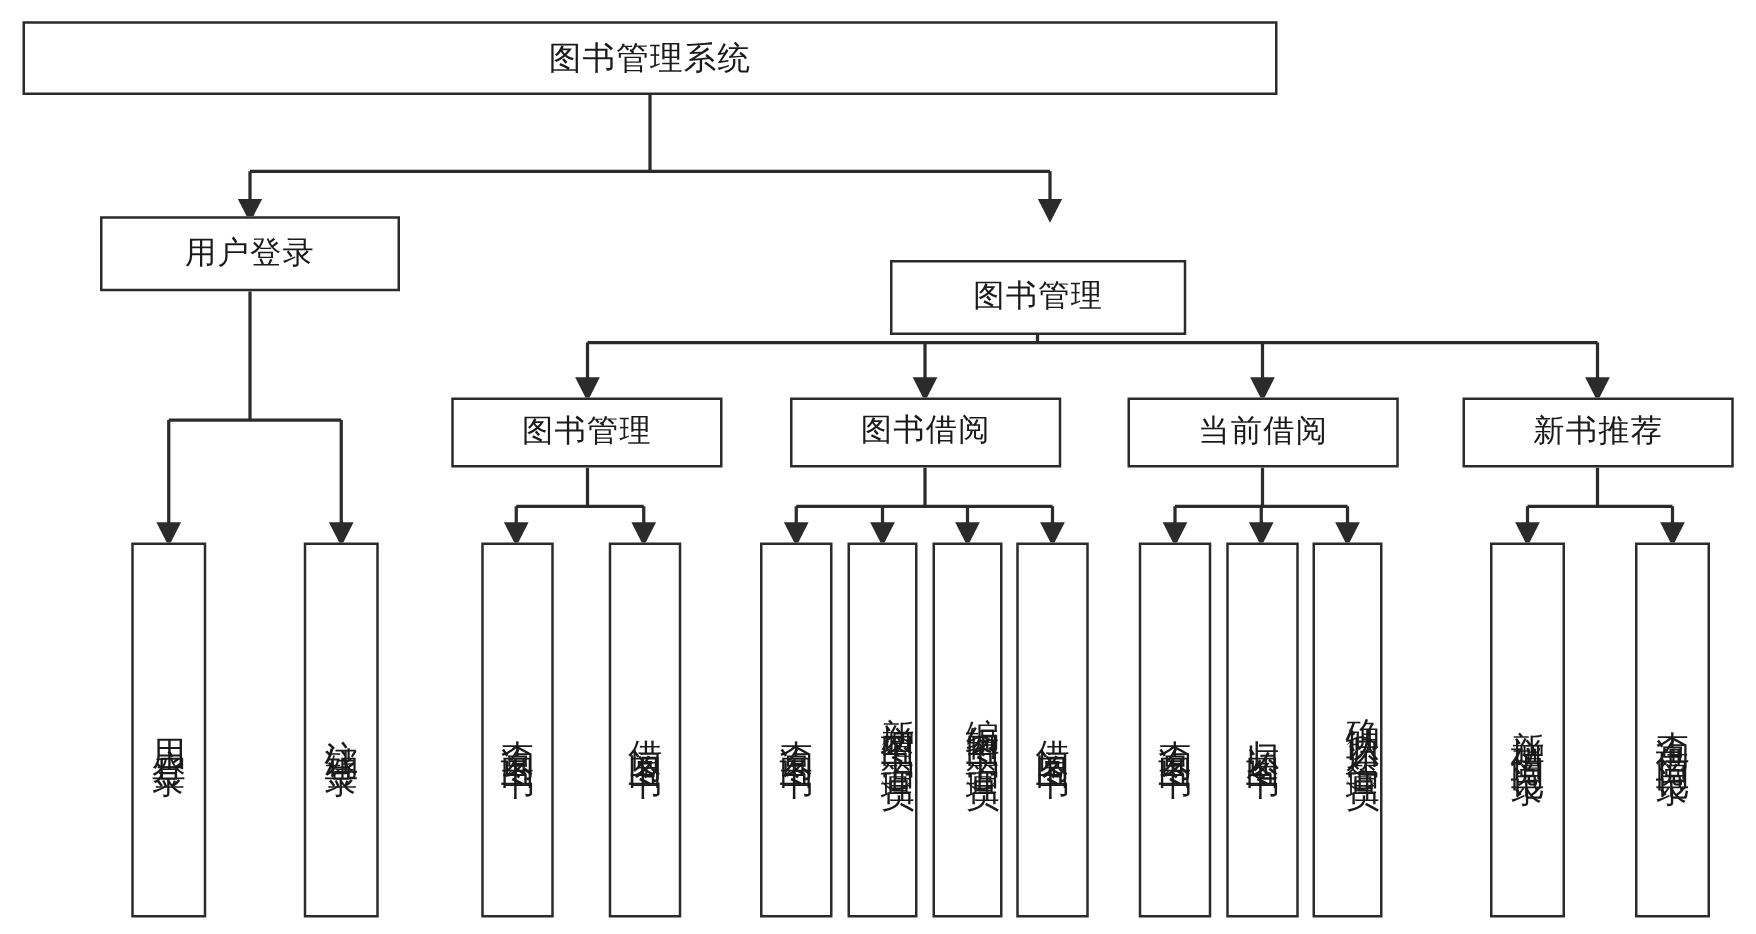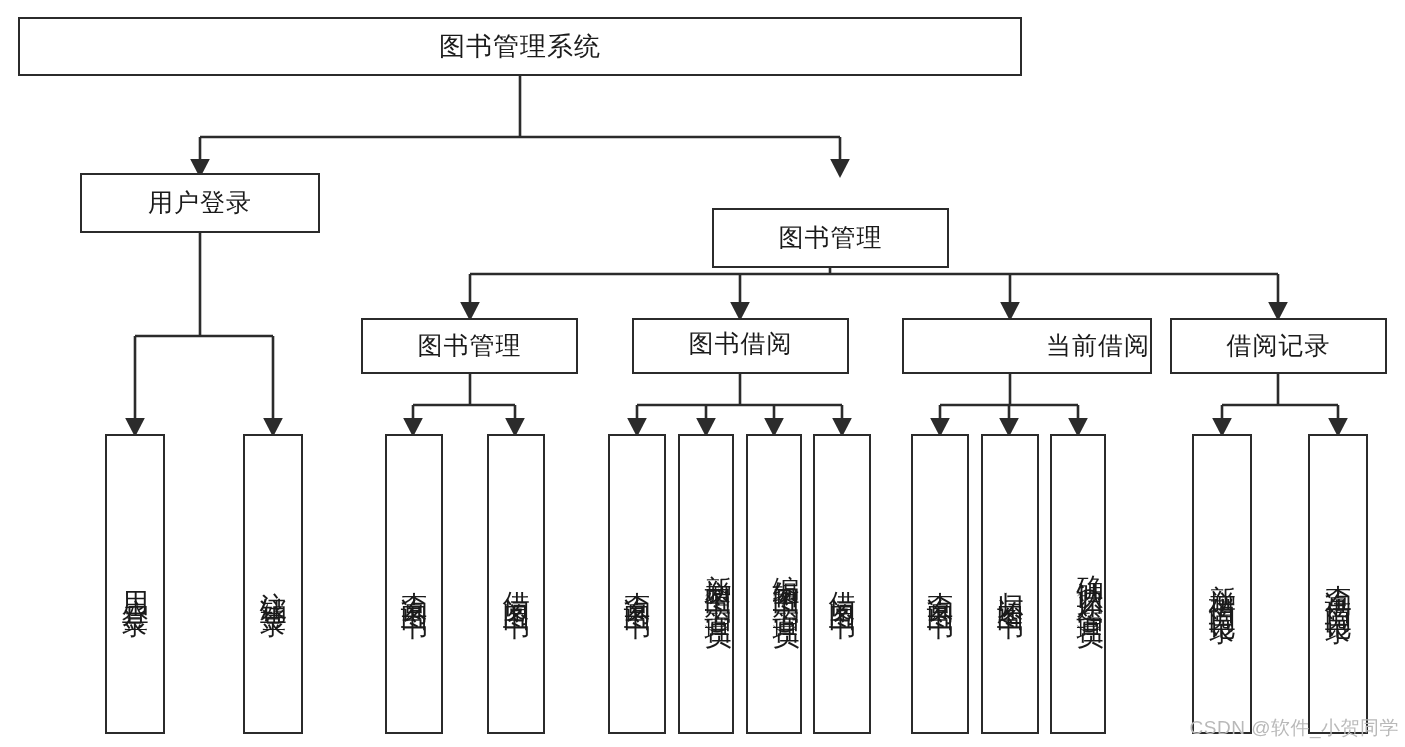--- a/index.html
+++ b/index.html
@@ -141,26 +141,26 @@
   </div>
 
   <div class="node horiz" style="left:361px; top:318px; width:217px; height:56px;">
     <span>图书管理</span>
   </div>
 
   <div class="node horiz" style="left:632px; top:318px; width:217px; height:56px;font-family:Liberation Mono, monospace;">
     <span>图书借阅</span>
   </div>
 
-  <div class="node horiz" style="left:902px; top:318px; width:250px; height:56px;justify-content:flex-end;">
+  <div class="node horiz" style="left:902px; top:318px; width:217px; height:56px;">
     <span>当前借阅</span>
   </div>
 
   <div class="node horiz" style="left:1170px; top:318px; width:217px; height:56px;">
-    <span>借阅记录</span>
+    <span>新书推荐</span>
   </div>
 
   <div class="node vert" style="left:105px; top:434px; width:60px; height:300px;">
     <span class="vtext">用户登录</span>
   </div>
 
   <div class="node vert" style="left:243px; top:434px; width:60px; height:300px;">
     <span class="vtext">注销登录</span>
   </div>
 
@@ -201,15 +201,14 @@
   </div>
 
   <div class="node vert" style="left:1192px; top:434px; width:60px; height:300px;">
     <span class="vtext">新增借阅记录</span>
   </div>
 
   <div class="node vert" style="left:1308px; top:434px; width:60px; height:300px;">
     <span class="vtext">查询借阅记录</span>
   </div>
 
-  <div id="watermark">CSDN @软件_小贺同学</div>
 
 </div>
 
 </body></html>

